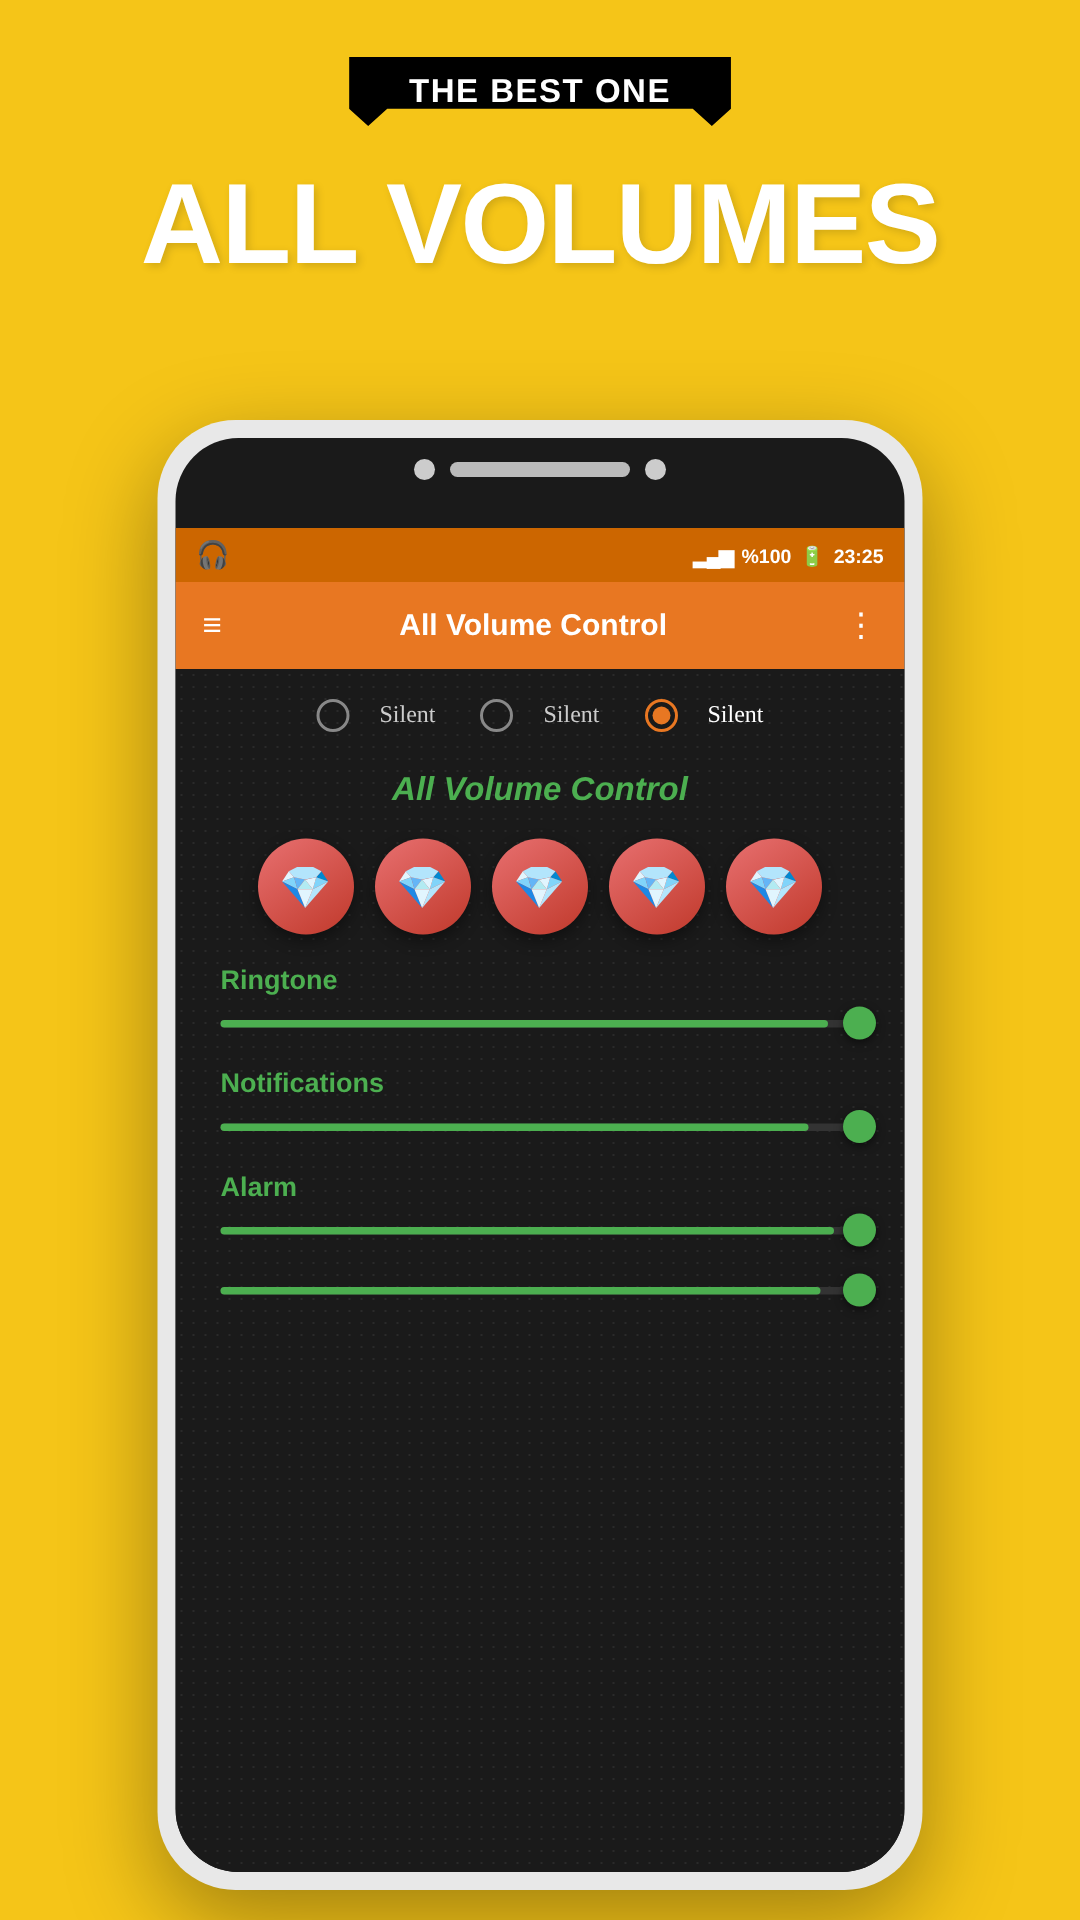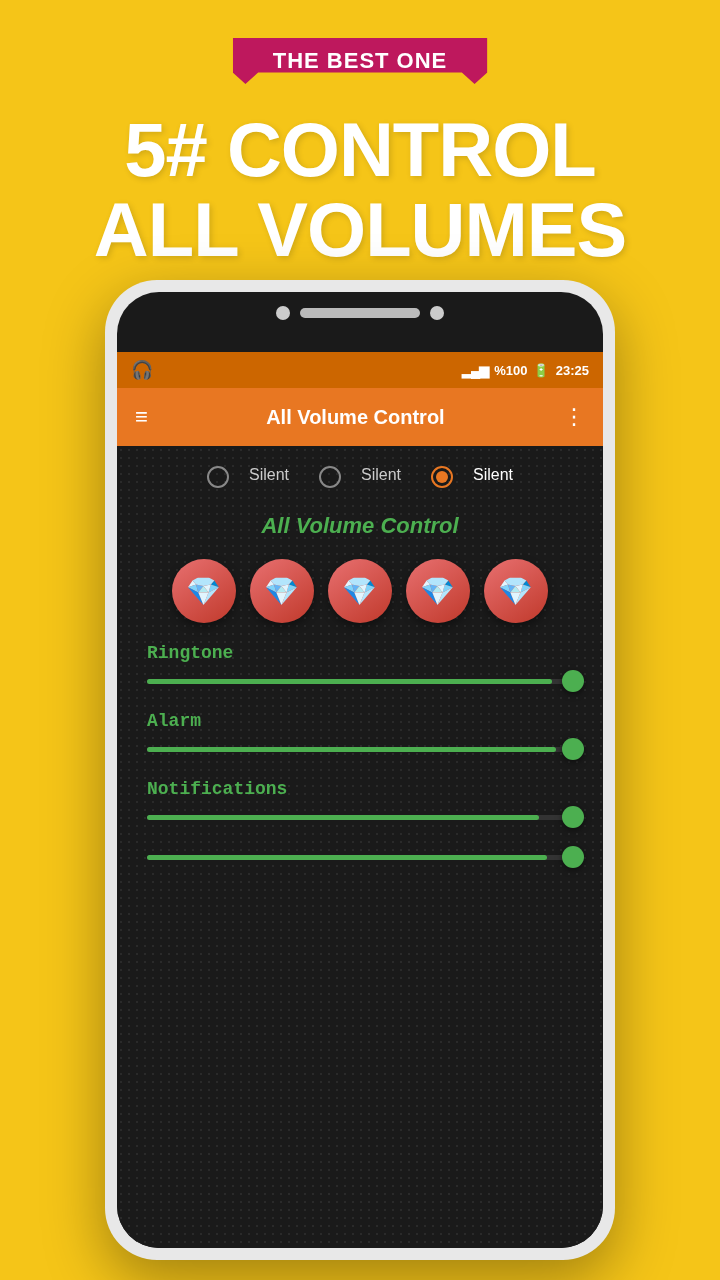--- a/index.html
+++ b/index.html
@@ -12,21 +12,21 @@
       overflow: hidden;
       position: relative;
     }
 
     
     .banner {
       position: absolute;
       top: 38px;
       left: 50%;
       transform: translateX(-50%);
-      background: #be185d;
+      background: #000000;
       color: #fff;
       font-weight: bold;
       font-size: 22px;
       padding: 10px 40px;
       letter-spacing: 1px;
       clip-path: polygon(0% 0%, 100% 0%, 100% 75%, 95% 100%, 90% 75%, 10% 75%, 5% 100%, 0% 75%);
       z-index: 10;
       white-space: nowrap;
       text-align: right;
     }
@@ -178,22 +178,24 @@
     .radio-row {
       display: flex;
       align-items: center;
       justify-content: center;
       gap: 30px;
       padding: 20px 10px 10px 10px;
     }
 
     .radio-item {
       display: flex;
+      align-items: center;
       gap: 20px;
       cursor: pointer;
+      font-family: Liberation Serif, serif;
     }
 
     .radio-circle {
       width: 22px;
       height: 22px;
       border-radius: 50%;
       border: 2px solid #888;
       background: transparent;
       display: flex;
       align-items: center;
@@ -262,21 +264,20 @@
 
     .slider-item {
       margin-bottom: 20px;
     }
 
     .slider-label {
       color: #4CAF50;
       font-size: 18px;
       font-weight: bold;
       margin-bottom: 8px;
-      font-family: Liberation Mono, monospace;
     }
 
     .slider-track-container {
       position: relative;
       height: 20px;
       display: flex;
       align-items: center;
     }
 
     .slider-track {
@@ -312,21 +313,20 @@
     }
   </style>
 </head>
 <body>
 
 <div style="position:absolute;inset:0;background:#F5C518;"></div>
 
 <div class="banner">THE BEST ONE</div>
 
 <div class="headline">
-  <div>5# CONTROL</div>
   <div>ALL VOLUMES</div>
 </div>
 
 <div class="phone">
 
   <div class="phone-top-details">
     <div class="camera-dot"></div>
     <div class="speaker-grille"></div>
     <div class="camera-dot-right"></div>
   </div>
@@ -386,42 +386,42 @@
             <div class="slider-track">
               <div class="slider-fill" style="width:95%;">
                 <div class="slider-thumb"></div>
               </div>
             </div>
           </div>
         </div>
 
 
         <div class="slider-item">
+          <div class="slider-label">Notifications</div>
+          <div class="slider-track-container">
+            <div class="slider-track">
+              <div class="slider-fill" style="width:92%;">
+                <div class="slider-thumb"></div>
+              </div>
+            </div>
+          </div>
+        </div>
+
+        <div class="slider-item">
           <div class="slider-label">Alarm</div>
           <div class="slider-track-container">
             <div class="slider-track">
               <div class="slider-fill" style="width:96%;">
                 <div class="slider-thumb"></div>
               </div>
             </div>
           </div>
         </div>
 
         <div class="slider-item">
-          <div class="slider-label">Notifications</div>
-          <div class="slider-track-container">
-            <div class="slider-track">
-              <div class="slider-fill" style="width:92%;">
-                <div class="slider-thumb"></div>
-              </div>
-            </div>
-          </div>
-        </div>
-
-        <div class="slider-item">
           <div class="slider-track-container">
             <div class="slider-track">
               <div class="slider-fill" style="width:94%;">
                 <div class="slider-thumb"></div>
               </div>
             </div>
           </div>
         </div>
 
       </div>

